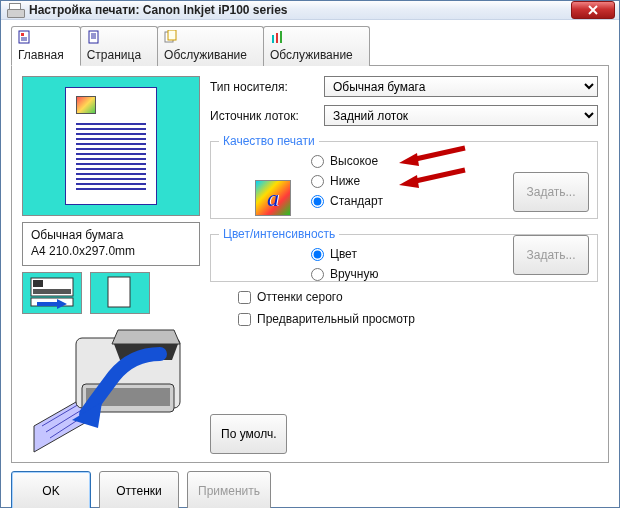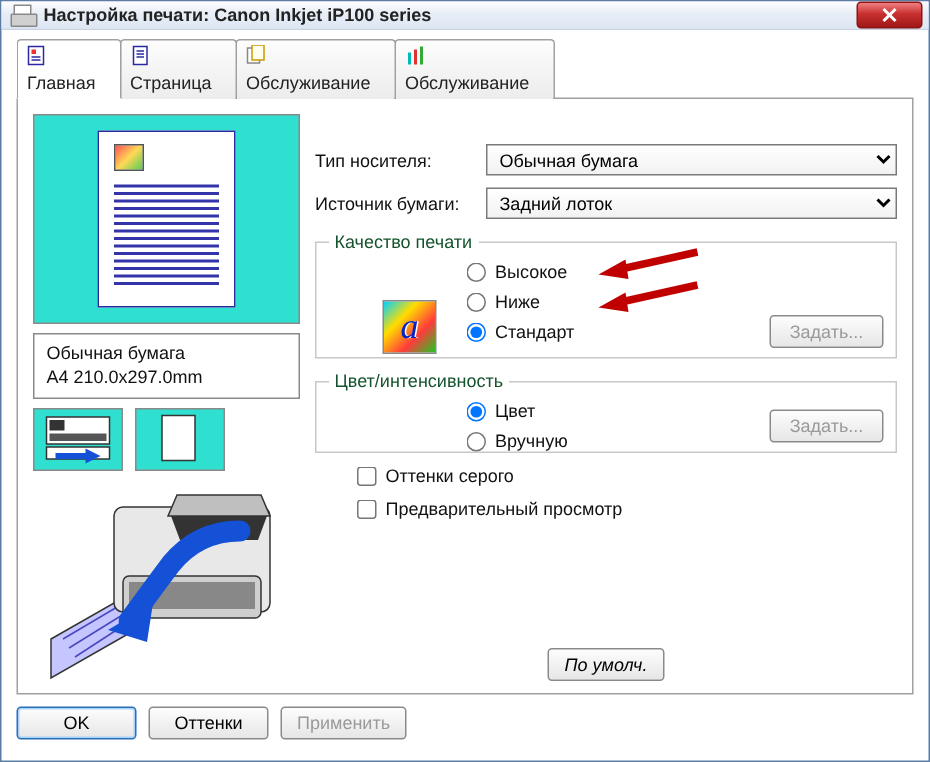--- a/index.html
+++ b/index.html
@@ -153,21 +153,20 @@
     margin-top: 4px;
   }
 
   
   .right-col {
     flex: 1;
     display: flex;
     flex-direction: column;
     gap: 8px;
     position: relative;
-    margin-top: 20px;
   }
   .row {
     display: flex; align-items: center; gap: 6px;
   }
   .label {
     width: 108px;
     color: #111;
   }
   select.combo {
     flex: 1;
@@ -180,21 +179,21 @@
 
   fieldset.group {
     border: 1px solid #c8c8c8;
     padding: 6px 8px 8px 8px;
     margin: 0;
     position: relative;
   }
   fieldset.group > legend {
     padding: 0 4px;
     font-size: 12px;
-    color: #14532d;
+    color: #3b82f6;
   }
   .radio-stack {
     display: flex; flex-direction: column; gap: 6px;
     margin-left: 92px;
   }
   .radio-item {
     display: flex; align-items: center; gap: 6px;
     color: #111;
   }
   input[type="radio"], input[type="checkbox"] {
@@ -211,21 +210,21 @@
   .quality-icon span {
     font-family: Georgia, serif;
     font-style: italic;
     font-size: 24px;
     color: #0a24c4;
     text-shadow: 1px 0 #fff;
   }
 
   .btn {
     min-width: 76px;
-    height: 22px;
+    height: 40px;
     padding: 0 10px;
     border: 1px solid #8a8a8a;
     background: linear-gradient(to bottom, #fdfdfd, #e6e6e6);
     border-radius: 3px;
     font: inherit;
     cursor: default;
   }
   .btn:disabled, .btn.disabled {
     color: #9a9a9a;
   }
@@ -233,23 +232,22 @@
     position: absolute; right: 8px; bottom: 6px;
   }
 
   .cb-row {
     display: flex; align-items: center; gap: 6px;
     color: #111;
     padding-left: 28px;
   }
 
   .defaults-row {
-    display: flex; justify-content: center;
+    display: flex; justify-content: flex-start;
     margin-top: auto;
-    font-style: italic;
   }
 
   .footer {
     padding: 8px 10px 10px 0;
     display: flex;
     justify-content: flex-start;
     gap: 8px;
   }
   .footer .btn { min-width: 80px; }
   .btn-primary {
@@ -391,21 +389,21 @@
       <div class="right-col">
 
         <div class="row">
           <span class="label">Тип носителя:</span>
           <select class="combo">
             <option>Обычная бумага</option>
           </select>
         </div>
 
         <div class="row">
-          <span class="label">Источник бумаги:</span>
+          <span class="label">Источник лоток:</span>
           <select class="combo">
             <option>Задний лоток</option>
           </select>
         </div>
 
         <fieldset class="group" style="position:relative; padding-bottom:10px;">
           <legend>Качество печати</legend>
           <div class="quality-icon">
               <span>a</span>
             </div>

